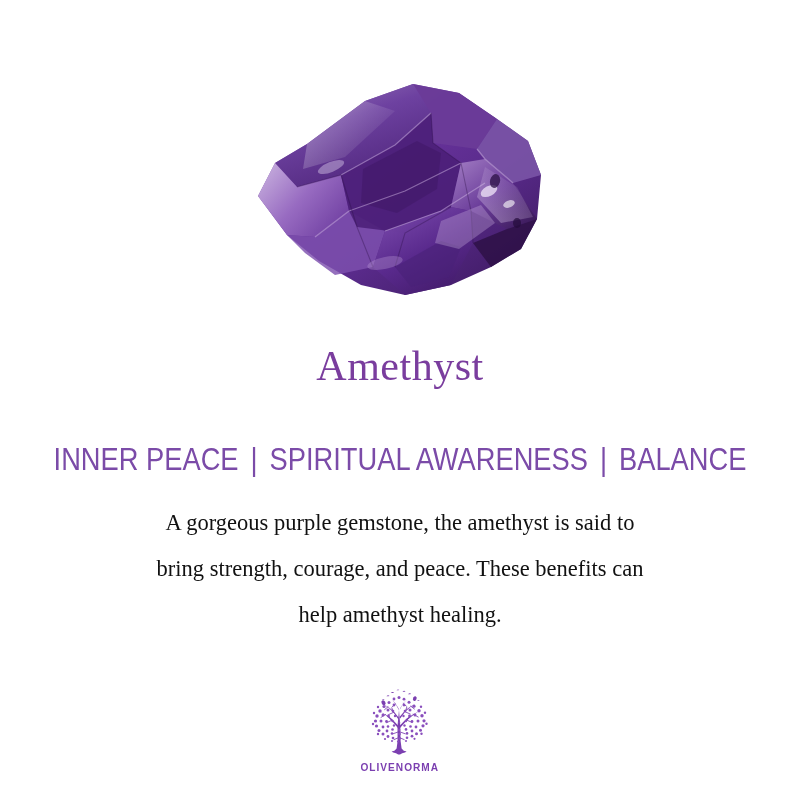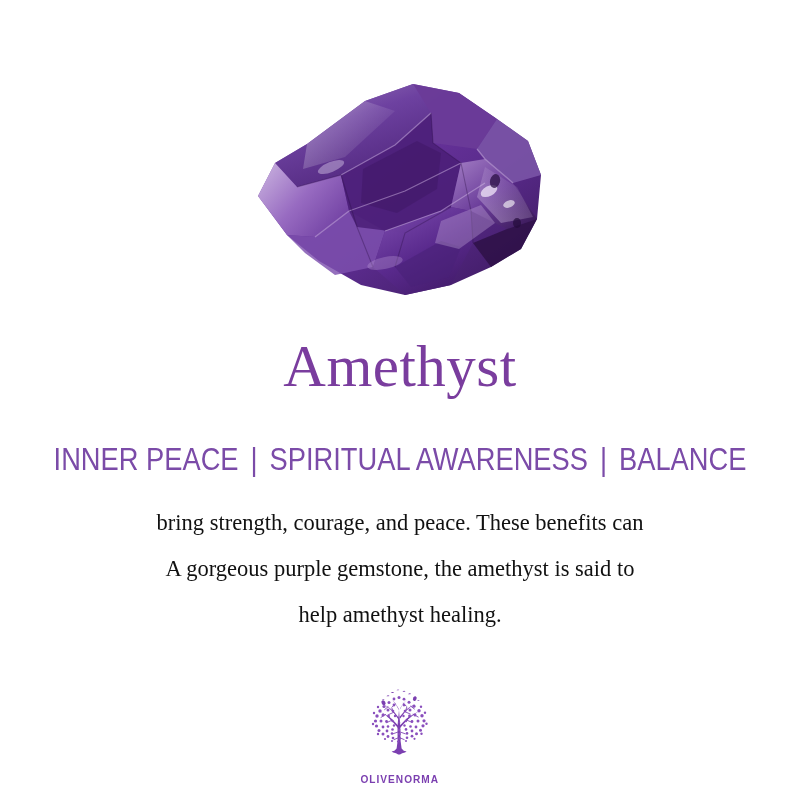--- a/index.html
+++ b/index.html
@@ -41,21 +41,21 @@
   }
 
   
   .title {
     position: absolute;
     left: 0;
     top: 333px;
     width: 800px;
     text-align: center;
     font-family: "Liberation Serif", serif;
-    font-size: 59px;
+    font-size: 42px;
     line-height: 66px;
     font-weight: 400;
     letter-spacing: 0.5px;
     color: #7a3d9e;
     white-space: nowrap;
   }
 
   
   .subtitle {
     position: absolute;
@@ -101,21 +101,20 @@
 
   
   .logo {
     position: absolute;
     left: 0;
     top: 686px;
     width: 800px;
     display: flex;
     flex-direction: column;
     align-items: center;
-    gap: 12px;
   }
   .logo-tree {
     display: block;
     width: 76px;
     height: 72px;
   }
   .logo-word {
     margin-top: 3px;
     font-family: "Liberation Sans Narrow", "Liberation Sans", sans-serif;
     font-size: 11px;
@@ -223,22 +222,22 @@
 
   <div class="subtitle">
     <span class="kw">INNER PEACE</span>
     <span class="sep">|</span>
     <span class="kw">SPIRITUAL AWARENESS</span>
     <span class="sep">|</span>
     <span class="kw">BALANCE</span>
   </div>
 
   <div class="desc">
+    <span class="line">A gorgeous purple gemstone, the amethyst is said to</span>
     <span class="line">bring strength, courage, and peace. These benefits can</span>
-    <span class="line">A gorgeous purple gemstone, the amethyst is said to</span>
     <span class="line">help amethyst healing.</span>
   </div>
 
   <div class="logo">
     <svg class="logo-tree" viewBox="0 0 76 72" xmlns="http://www.w3.org/2000/svg">
       <g fill="#7b3fb0">
 
         <path d="M36.2 68.6 L34.0 67.2 L31.2 66.6 L29.6 65.4 L32.4 64.8 L34.6 62.6
                  L35.6 55.0 L35.5 40.0 L37.0 24.0 L38.3 40.0 L38.6 55.0 L39.6 62.6
                  L41.8 64.8 L44.6 65.4 L43.0 66.6 L40.2 67.2 L38.0 68.6 Z"></path>

